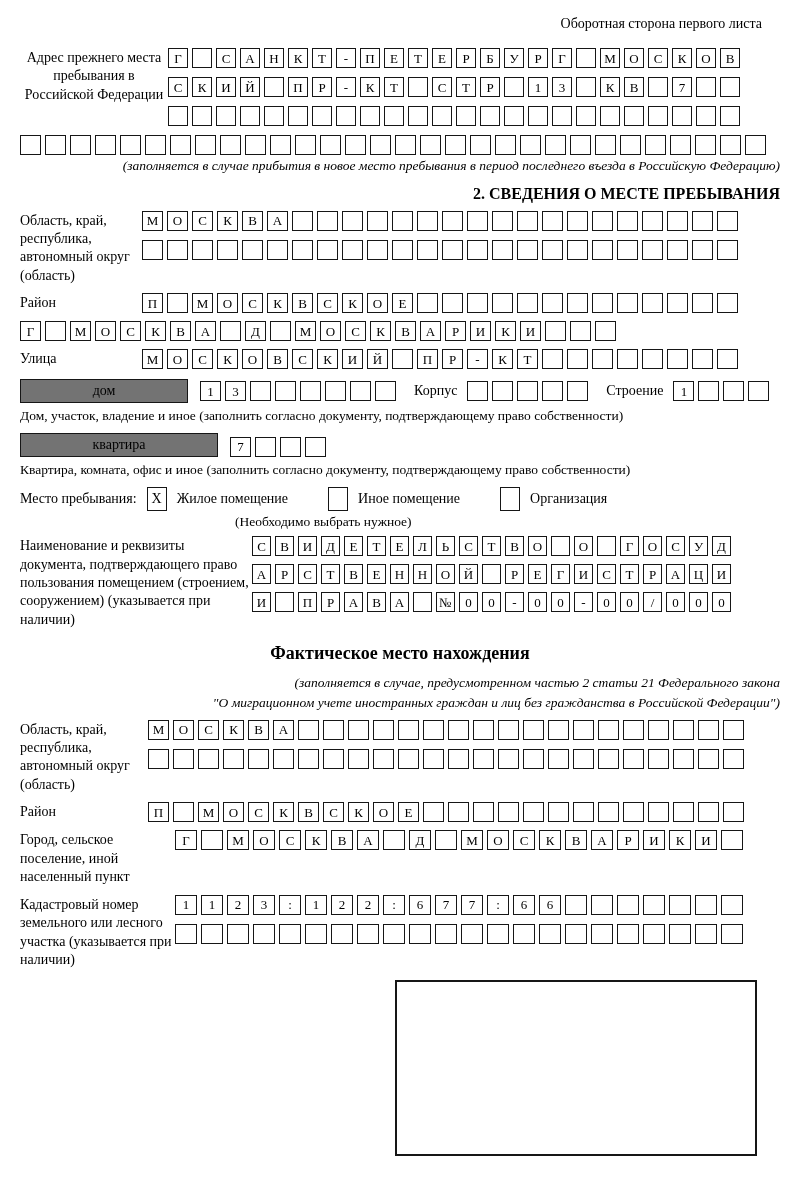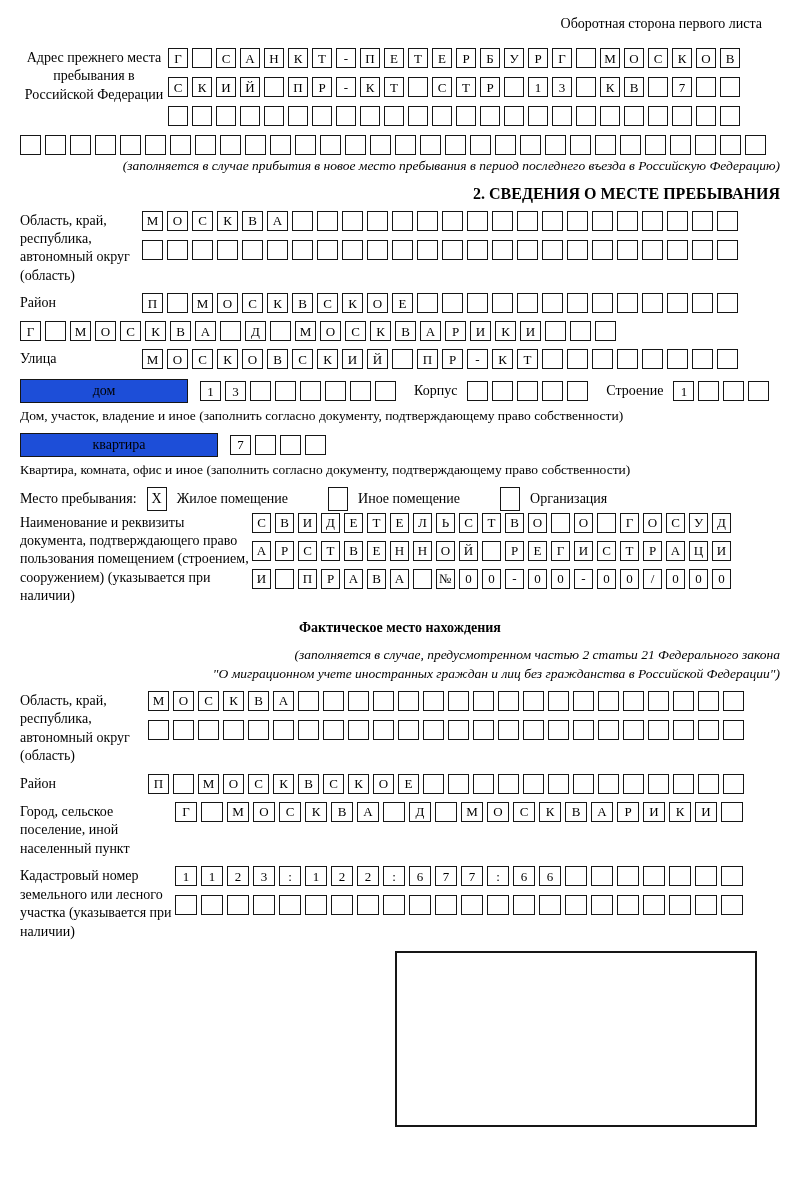--- a/index.html
+++ b/index.html
@@ -33,34 +33,34 @@
   .cr-a{--cw:20px;}
   .cr-full{--cw:21px;margin:9px 0 2px 0;}
   .cr-b{--cw:21px;}
   .cr-doc{--cw:19px;}
   .cr-c{--cw:22px;}
 
   .caption{font-size:13.5px;margin:2px 0 8px 0;line-height:1.3;}
   .caption.center{text-align:right;font-style:italic;}
 
   .section-title{text-align:right;font-weight:bold;font-size:16px;margin:10px 0 8px 0;}
-  .subsection-title{text-align:center;font-weight:bold;font-size:14px;margin:14px 0 10px 0;}
+  .subsection-title{text-align:center;font-weight:bold;font-size:18px;margin:14px 0 10px 0;}
 
   
   .house-row{display:flex;align-items:center;gap:4px;margin:10px 0 4px 0;}
   .wide-box{
     box-sizing:border-box;border:1.6px solid #161616;height:24px;
-    display:flex;align-items:center;justify-content:center;font-size:14px;background:#1d4ed8;flex:none;
+    display:flex;align-items:center;justify-content:center;font-size:14px;background:#737373;flex:none;
   }
   .box-dom{width:168px;margin-right:8px;}
   .box-kv{width:198px;margin-right:8px;}
   .inline-label{padding:0 6px 0 14px;}
   .house-row .cellrow{--cw:21px;}
 
-  .flat-row{display:flex;align-items:center;gap:4px;margin:8px 0 4px 0;}
+  .flat-row{display:flex;align-items:flex-end;gap:4px;margin:8px 0 4px 0;}
   .flat-row .cellrow{--cw:21px;}
 
   
   .choice-row{display:flex;align-items:center;margin:8px 0 2px 0;}
   .choice-row .clabel{margin-right:10px;}
   .checkbox{
     box-sizing:border-box;flex:none;width:20px;height:24px;border:1.6px solid #161616;
     display:flex;align-items:center;justify-content:center;font-size:14px;margin-right:10px;background:#fff;
   }
   .choice-row .opt-label{margin-right:40px;}
@@ -386,20 +386,21 @@
 
   <div class="choice-row">
     <span class="clabel">Место пребывания:</span>
     <span class="checkbox">X</span>
     <span class="opt-label">Жилое помещение</span>
     <span class="checkbox"></span>
     <span class="opt-label">Иное помещение</span>
     <span class="checkbox"></span>
     <span class="opt-label">Организация</span>
   </div>
+  <div class="caption choice-note">(Необходимо выбрать нужное)</div>
 
   <div class="field">
     <div class="flabel w230">Наименование и реквизиты документа, подтверждающего право пользования помещением (строением, сооружением) (указывается при наличии)</div>
     <div class="rows" style="gap:8px;">
       <div class="cellrow cr-doc">
           <div class="cell">С</div>
           <div class="cell">В</div>
           <div class="cell">И</div>
           <div class="cell">Д</div>
           <div class="cell">Е</div>

